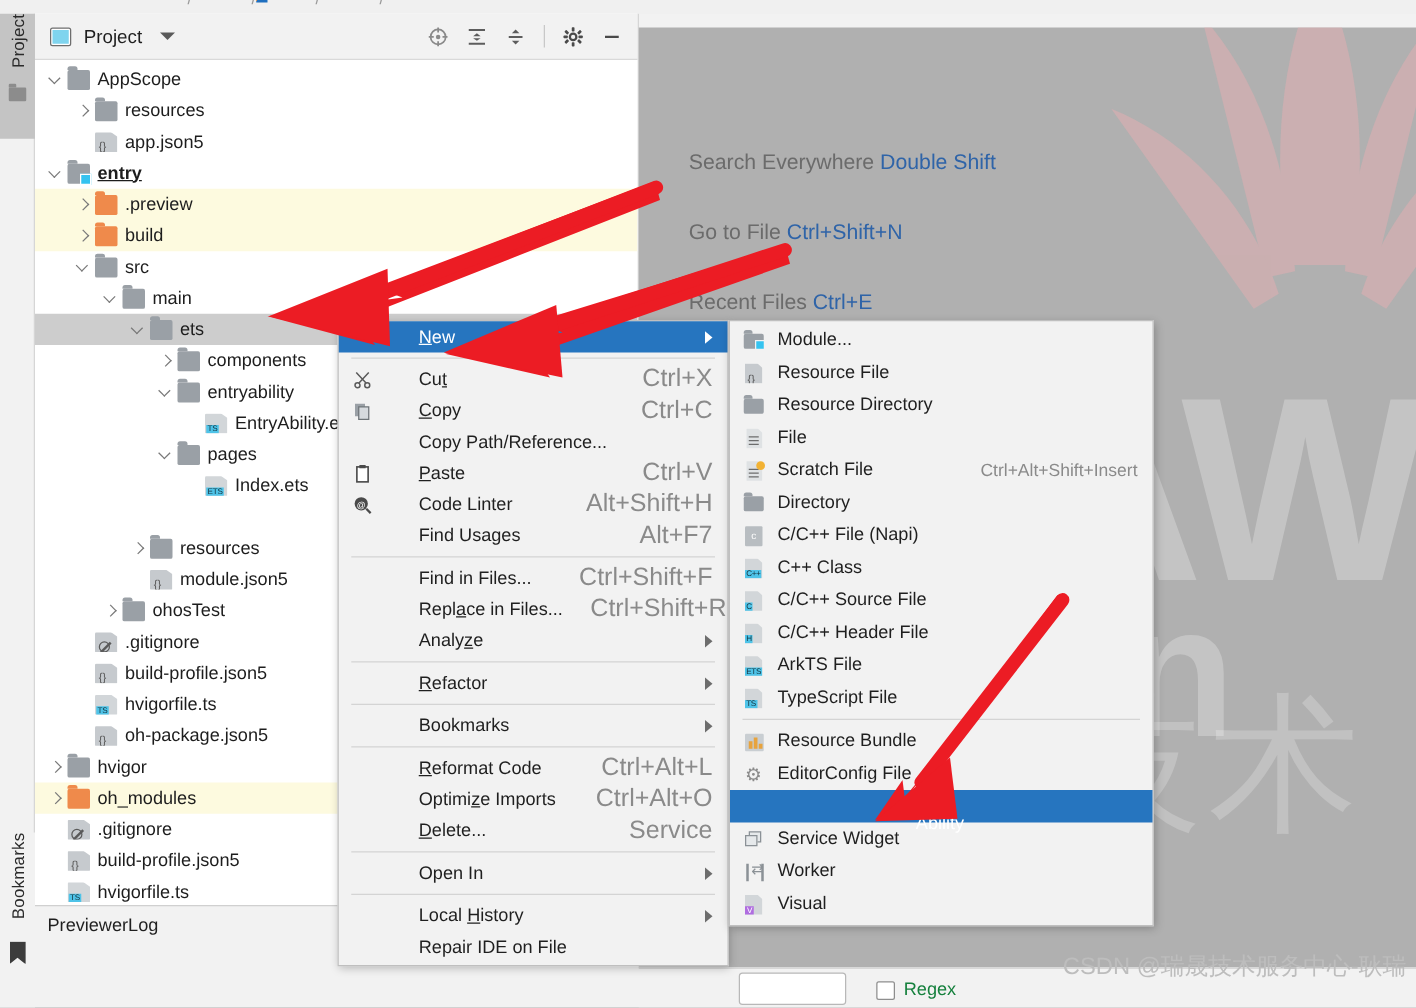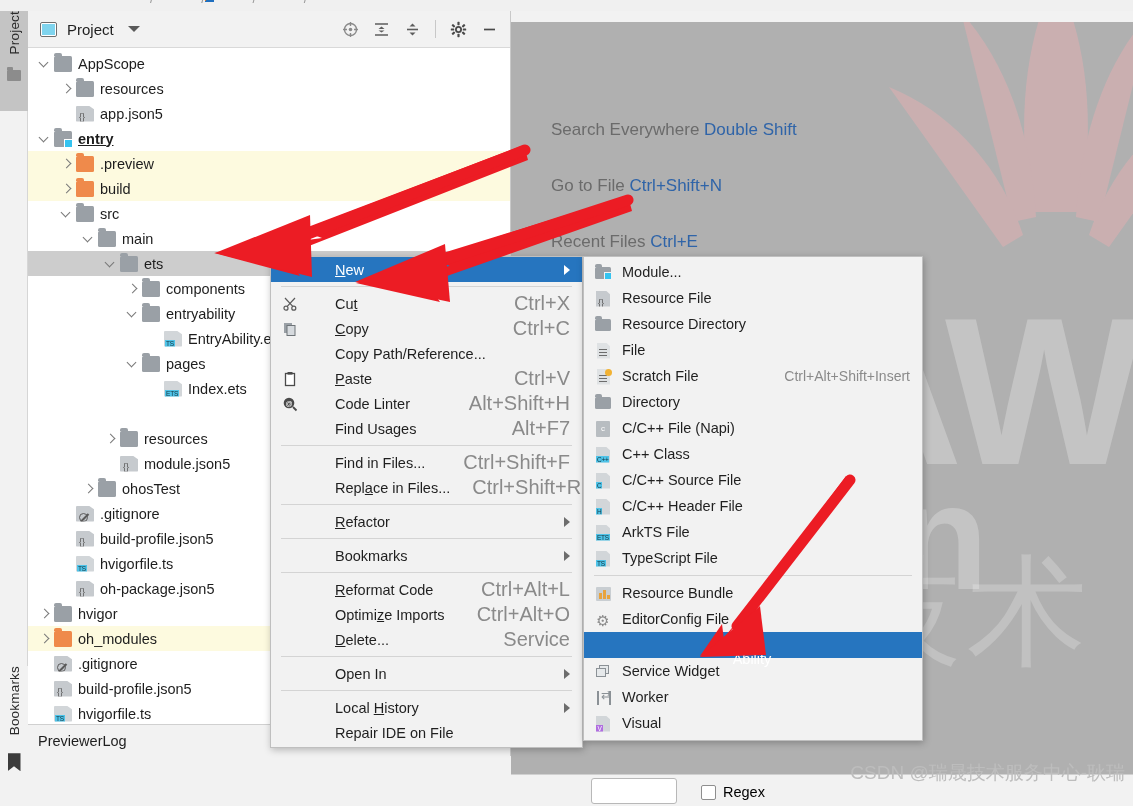--- a/index.html
+++ b/index.html
@@ -172,21 +172,21 @@
   .rightbottom{
     position:absolute; left:511px; right:0; bottom:0; height:32px;
     background:#f2f2f2; border-top:1px solid #d0d0d0;
   }
   .searchbox{
     position:absolute; left:80px; bottom:2px; width:86px; height:26px;
     background:#fff; border:1px solid #b8b8b8; border-radius:3px;
   }
   .regexwrap{
     position:absolute; left:190px; bottom:6px; display:flex; align-items:center; gap:7px;
-    font-size:14.5px; color:#000000;
+    font-size:14.5px; color:#15803d;
   }
   .cb{ width:15px;height:15px; background:#fff; border:1.5px solid #8e8e8e; border-radius:2px; }
 
   .csdn{
     position:absolute; right:8px; bottom:20px; font-size:19px; color:#bdbdbd;
     white-space:nowrap;
   }
 
   
   .ctxmenu{
@@ -597,20 +597,25 @@
       <div class="mi">
         <span class="mico"></span>
         <span class="mtext">Find in Files...</span>
         <span class="mkey">Ctrl+Shift+F</span>
       </div>
       <div class="mi">
         <span class="mico"></span>
         <span class="mtext">Repl<u>a</u>ce in Files...</span>
         <span class="mkey">Ctrl+Shift+R</span>
       </div>
+      <div class="mi">
+        <span class="mico"></span>
+        <span class="mtext">Analy<u>z</u>e</span>
+        <span class="sub"></span>
+      </div>
       <div class="msep"></div>
       <div class="mi">
         <span class="mico"></span>
         <span class="mtext"><u>R</u>efactor</span>
         <span class="sub"></span>
       </div>
       <div class="msep"></div>
       <div class="mi">
         <span class="mico"></span>
         <span class="mtext">Bookmarks</span>

